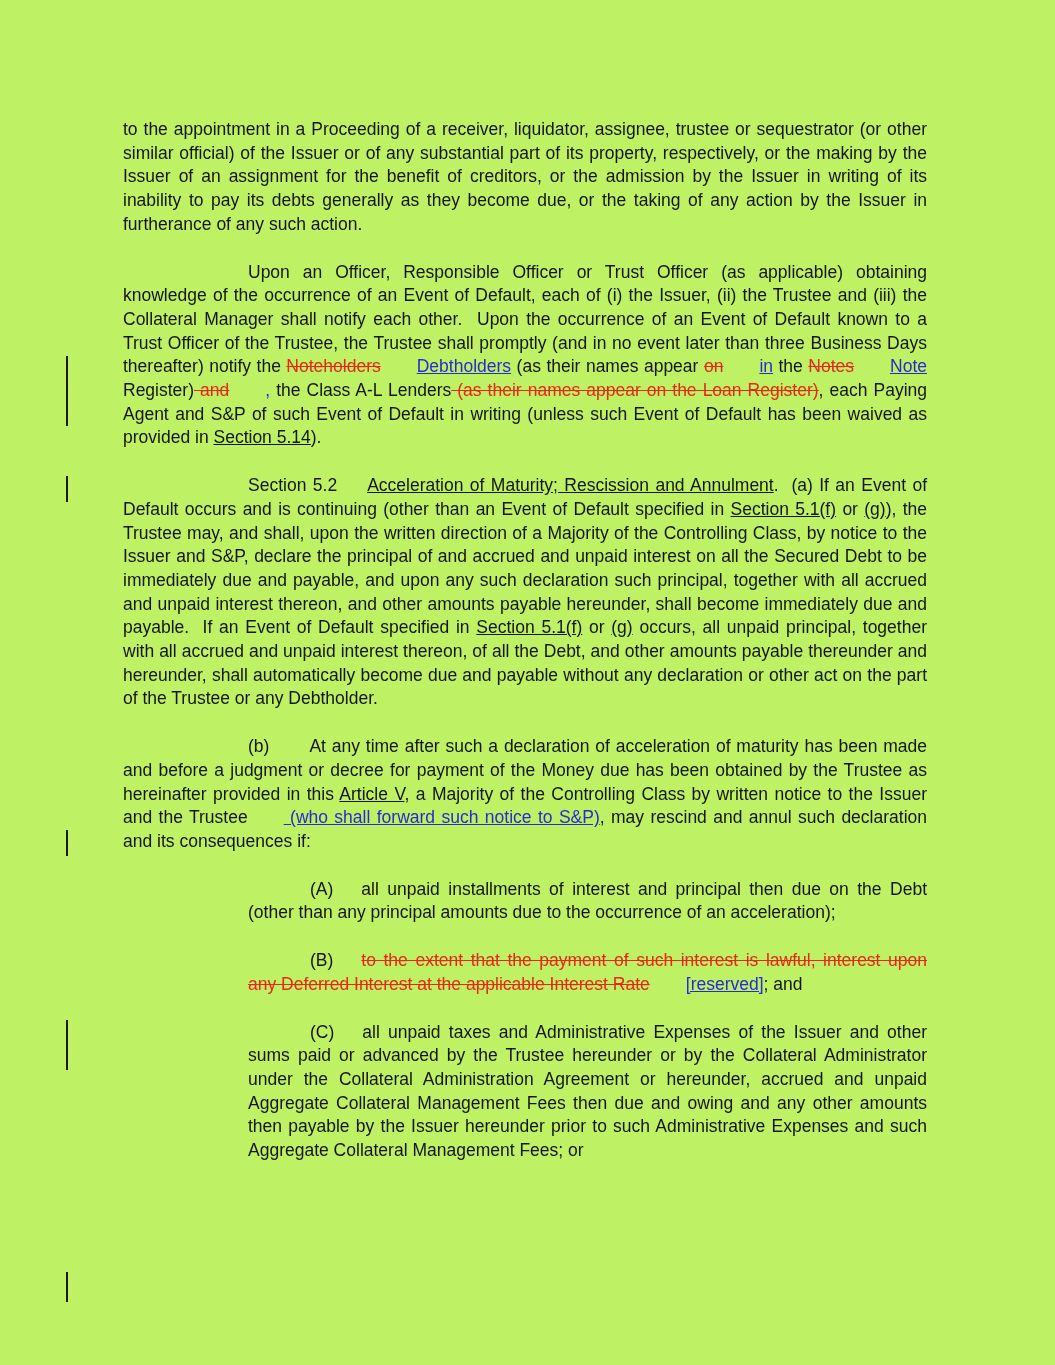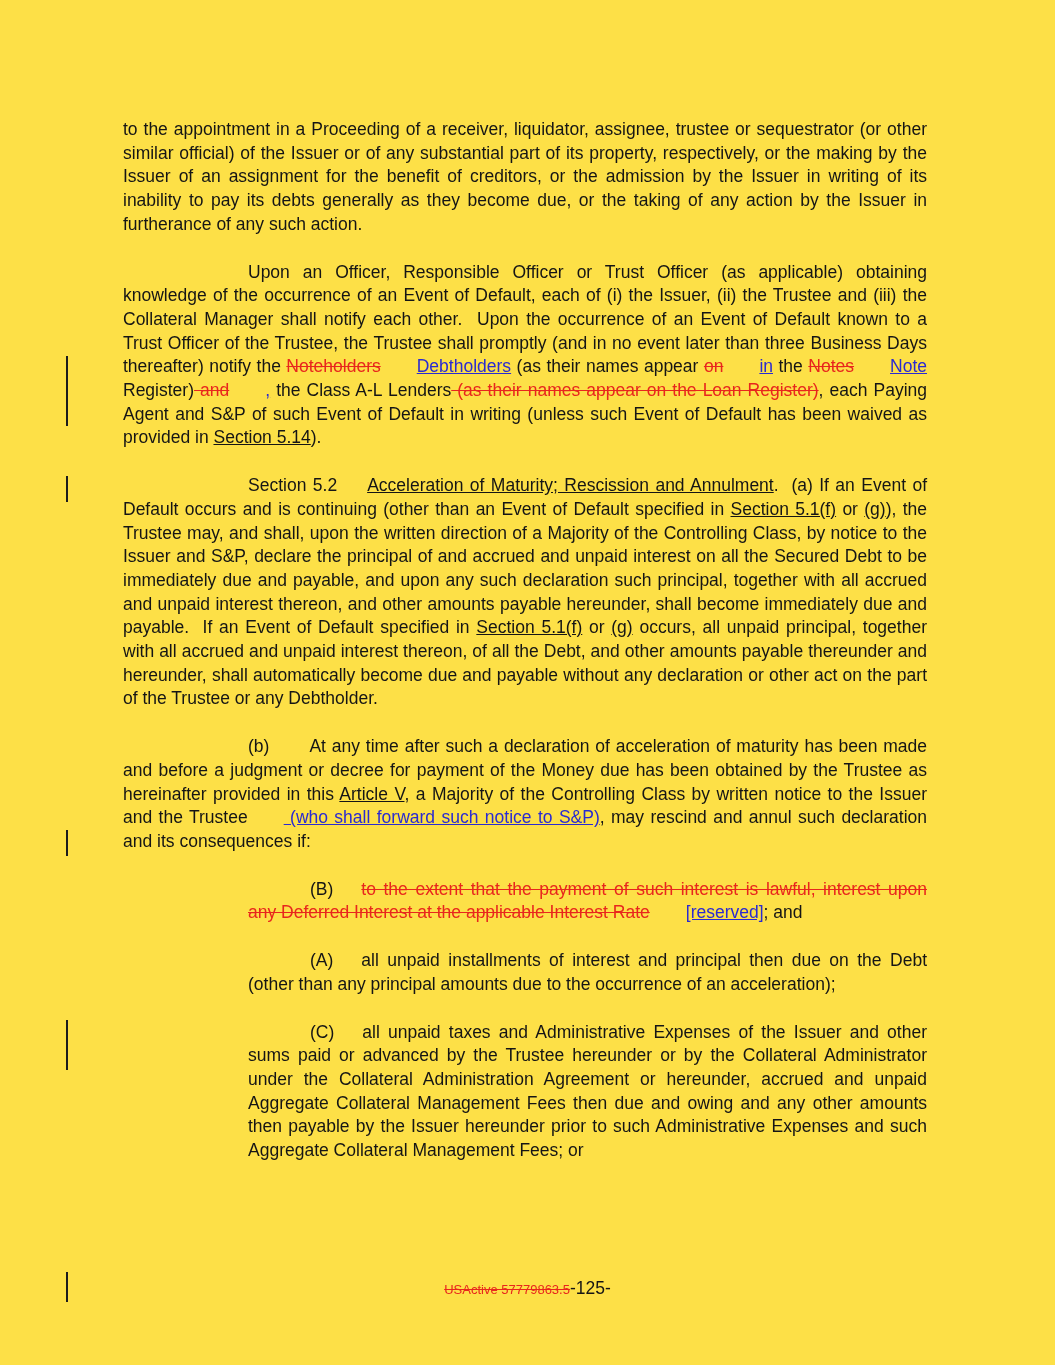--- a/index.html
+++ b/index.html
@@ -6,21 +6,21 @@
     --del: #e8261d;
     --ins: #2a2ad2;
     --ink: #151515;
   }
   * { box-sizing: border-box; }
   html, body { margin: 0; padding: 0; background: #ffffff; }
   .page {
     position: relative;
     width: 1055px;
     height: 1365px;
-    background: #fde047;
+    background: #bef264;
     font-family: "Liberation Sans", sans-serif;
     color: var(--ink);
     overflow: hidden;
   }
   .content {
     position: absolute;
     left: 123px;
     top: 118px;
     width: 804px;
   }
@@ -71,22 +71,19 @@
   <div class="change-bar" style="left:66px; top:476px; height:26px;"></div>
   <div class="change-bar" style="left:66px; top:830px; height:26px;"></div>
   <div class="change-bar" style="left:66px; top:1020px; height:50px;"></div>
   <div class="change-bar" style="left:66px; top:1272px; height:30px;"></div>
 
   <div class="content">
     <p class="para no-indent"><span class="r-n">to the appointment in a Proceeding of a receiver, liquidator, assignee, trustee or sequestrator (or other similar official) of the Issuer or of any substantial part of its property, respectively, or the making by the Issuer of an assignment for the benefit of creditors, or the admission by the Issuer in writing of its inability to pay its debts generally as they become due, or the taking of any action by the Issuer in furtherance of any such action.</span></p>
     <p class="para indent-body"><span class="r-n">Upon an Officer, Responsible Officer or Trust Officer (as applicable) obtaining knowledge of the occurrence of an Event of Default, each of (i) the Issuer, (ii) the Trustee and (iii) the Collateral Manager shall notify each other.&nbsp; Upon the occurrence of an Event of Default known to a Trust Officer of the Trustee, the Trustee shall promptly (and in no event later than three Business Days thereafter) notify the </span><span class="r-strike">Noteholders</span><span class="r-ins">Debtholders</span><span class="r-n"> (as their names appear </span><span class="r-strike">on</span><span class="r-ins">in</span><span class="r-n"> the </span><span class="r-strike">Notes</span><span class="r-ins">Note</span><span class="r-n"> Register)</span><span class="r-strike"> and</span><span class="r-ins">,</span><span class="r-n"> the Class A-L Lenders</span><span class="r-strike"> (as their names appear on the Loan Register)</span><span class="r-n">, each Paying Agent and S&amp;P of such Event of Default in writing (unless such Event of Default has been waived as provided in </span><span class="r-u">Section 5.14</span><span class="r-n">).</span></p>
     <p class="para indent-body"><span class="r-n">Section 5.2</span><span class="r-tab" style="width: 30px;"></span><span class="r-u">Acceleration of Maturity; Rescission and Annulment</span><span class="r-n">.&nbsp; (a) If an Event of Default occurs and is continuing (other than an Event of Default specified in </span><span class="r-u">Section 5.1(f)</span><span class="r-n"> or </span><span class="r-u">(g)</span><span class="r-n">), the Trustee may, and shall, upon the written direction of a Majority of the Controlling Class, by notice to the Issuer and S&amp;P, declare the principal of and accrued and unpaid interest on all the Secured Debt to be immediately due and payable, and upon any such declaration such principal, together with all accrued and unpaid interest thereon, and other amounts payable hereunder, shall become immediately due and payable.&nbsp; If an Event of Default specified in </span><span class="r-u">Section 5.1(f)</span><span class="r-n"> or </span><span class="r-u">(g)</span><span class="r-n"> occurs, all unpaid principal, together with all accrued and unpaid interest thereon, of all the Debt, and other amounts payable thereunder and hereunder, shall automatically become due and payable without any declaration or other act on the part of the Trustee or any Debtholder.</span></p>
     <p class="para indent-body"><span class="r-n">(b)</span><span class="r-tab" style="width: 40px;"></span><span class="r-n">At any time after such a declaration of acceleration of maturity has been made and before a judgment or decree for payment of the Money due has been obtained by the Trustee as hereinafter provided in this </span><span class="r-u">Article V</span><span class="r-n">, a Majority of the Controlling Class by written notice to the Issuer and the Trustee</span><span class="r-ins"> (who shall forward such notice to S&amp;P)</span><span class="r-n">, may rescind and annul such declaration and its consequences if:</span></p>
+    <p class="para item-sub"><span class="r-n">(A)</span><span class="r-tab" style="width: 28px;"></span><span class="r-n">all unpaid installments of interest and principal then due on the Debt (other than any principal amounts due to the occurrence of an acceleration);</span></p>
     <p class="para item-sub"><span class="r-n">(B)</span><span class="r-tab" style="width: 28px;"></span><span class="r-strike">to the extent that the payment of such interest is lawful, interest upon any Deferred Interest at the applicable Interest Rate</span><span class="r-ins">[reserved]</span><span class="r-n">; and</span></p>
-    <p class="para item-sub"><span class="r-n">(A)</span><span class="r-tab" style="width: 28px;"></span><span class="r-n">all unpaid installments of interest and principal then due on the Debt (other than any principal amounts due to the occurrence of an acceleration);</span></p>
     <p class="para item-sub"><span class="r-n">(C)</span><span class="r-tab" style="width: 28px;"></span><span class="r-n">all unpaid taxes and Administrative Expenses of the Issuer and other sums paid or advanced by the Trustee hereunder or by the Collateral Administrator under the Collateral Administration Agreement or hereunder, accrued and unpaid Aggregate Collateral Management Fees then due and owing and any other amounts then payable by the Issuer hereunder prior to such Administrative Expenses and such Aggregate Collateral Management Fees; or</span></p>
   </div>
 
-  <div class="footer">
-    <span class="footer-ref">USActive 57779863.5</span><span class="footer-page">-125-</span>
-  </div>
 
 </div>
 
 </body></html>

